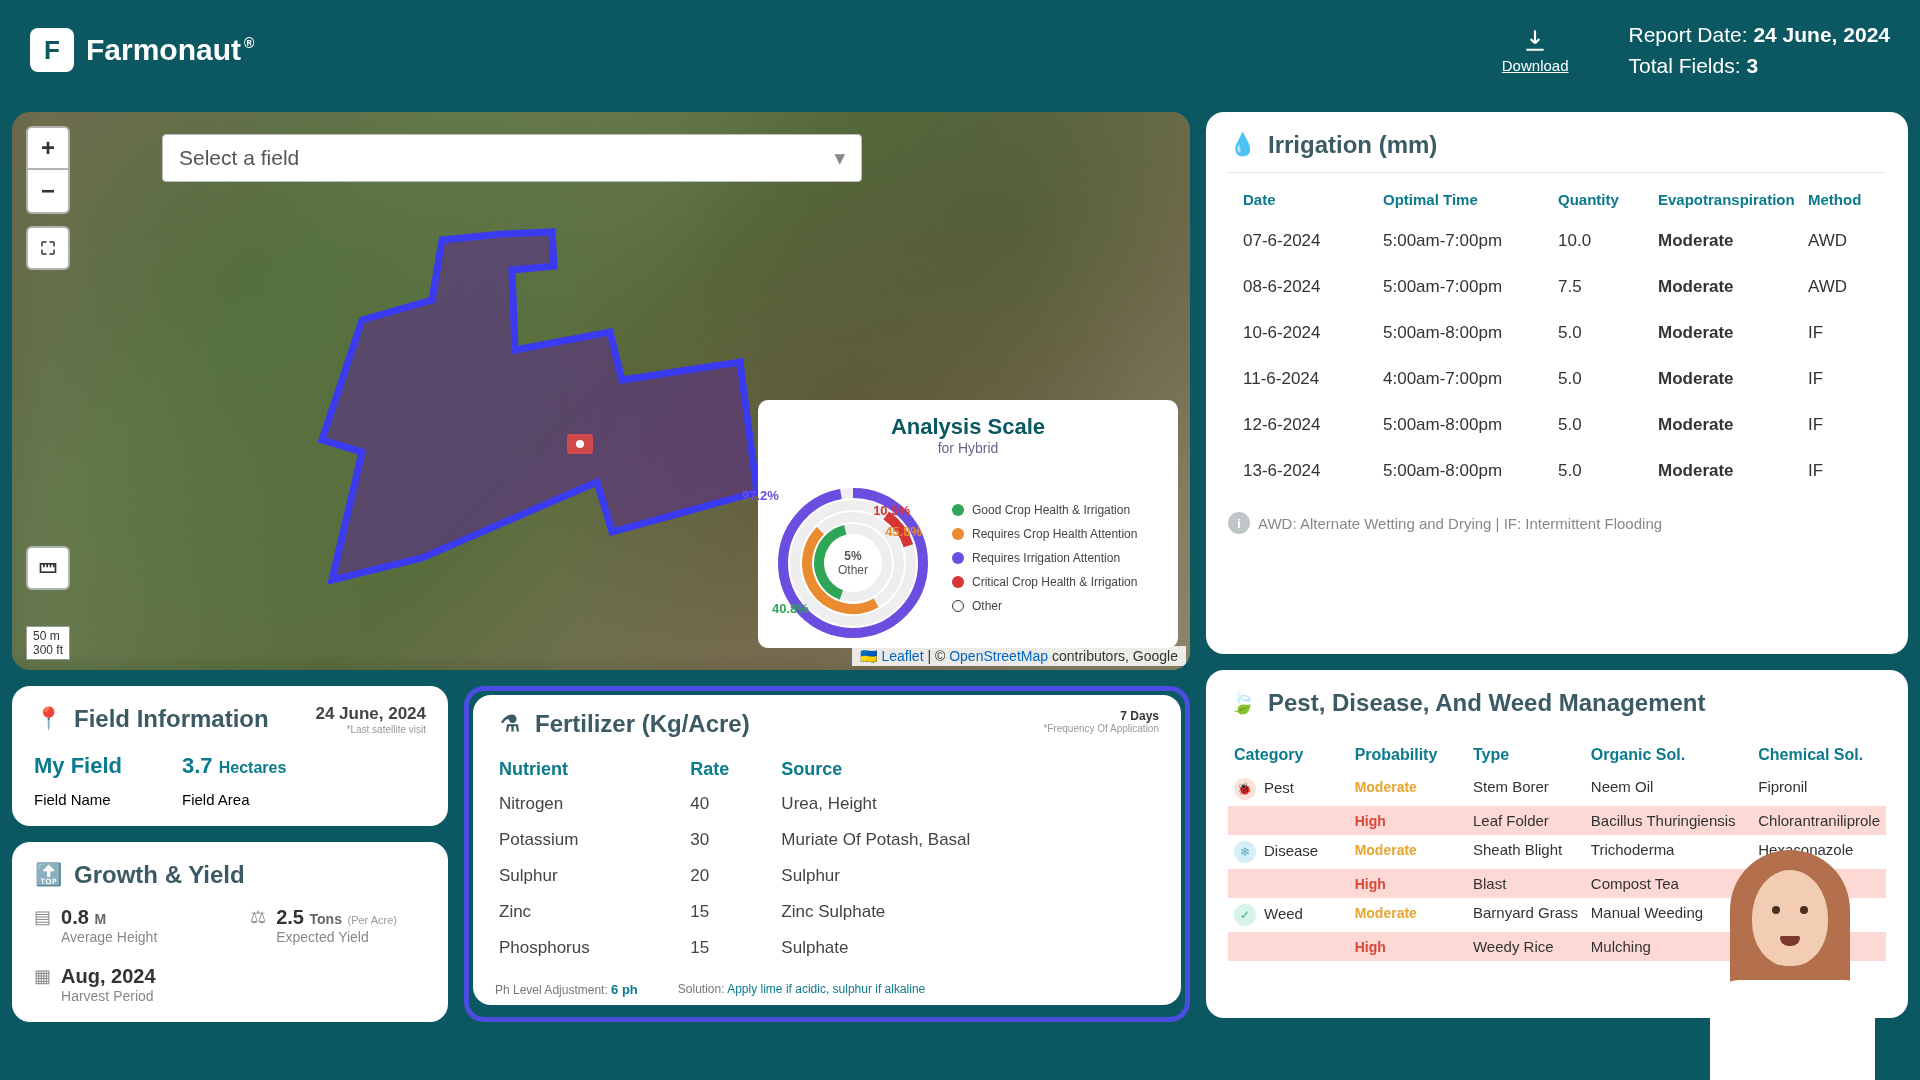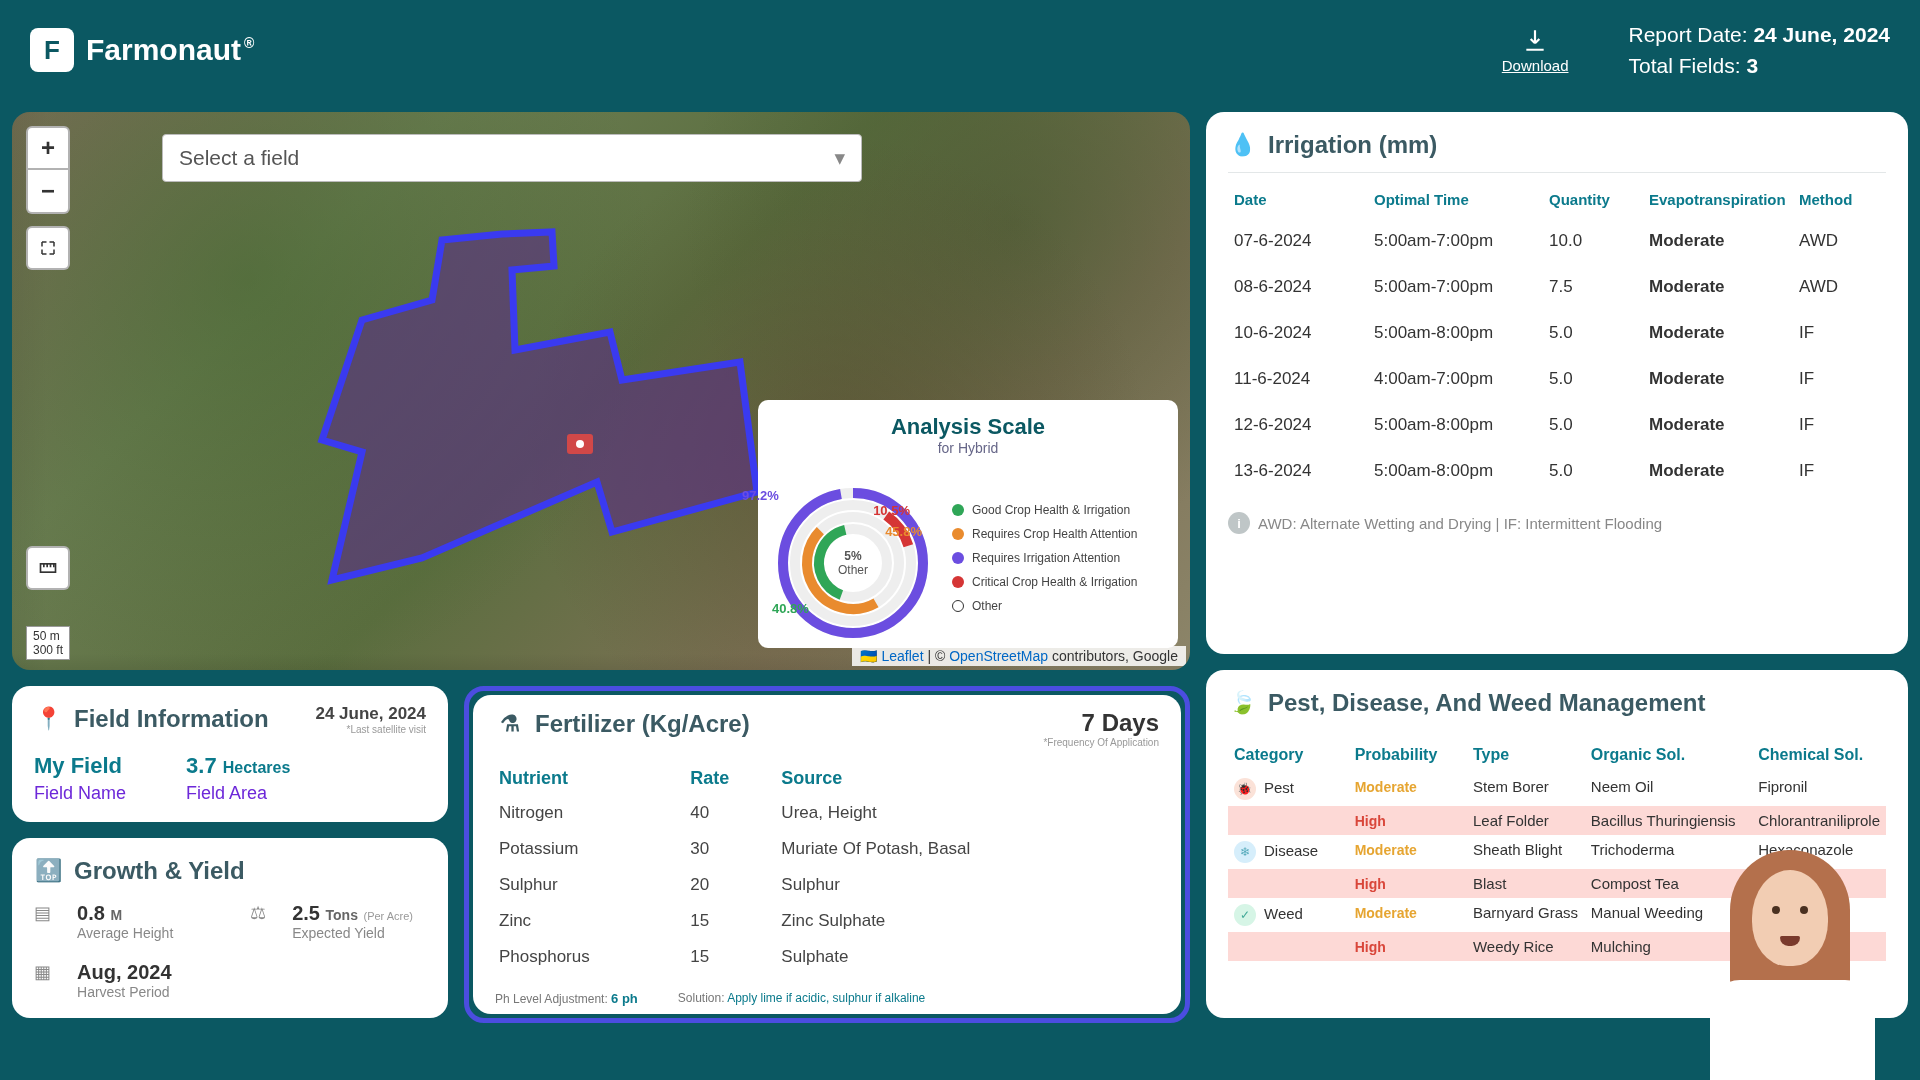--- a/index.html
+++ b/index.html
@@ -56,50 +56,50 @@
 .map-attrib a{color:#0067c5;}
 
 
 .field-info .hdr{display:flex;align-items:flex-start;justify-content:space-between;}
 .field-info .hdr .date{text-align:right;}
 .field-info .hdr .date .d{color:#444;font-size:17px;font-weight:600;}
 .field-info .hdr .date .s{color:#999;font-size:10px;}
 .field-info .stats{display:flex;gap:60px;margin-top:18px;}
 .stat .value{color:#0b7a8c;font-size:22px;font-weight:700;}
 .stat .value .unit{font-size:16px;font-weight:600;}
-.stat .label{color:#6d28d9;font-size:18px;margin-top:4px;}
+.stat .label{color:#000000;font-size:15px;margin-top:12px;}
 
 
 .growth .grid{display:grid;grid-template-columns:1fr 1fr;gap:20px 40px;margin-top:16px;}
 .gs{display:flex;gap:10px;}
 .gs .gi{color:#8a8a8a;font-size:18px;}
-.gs .gv{display:flex;flex-direction:column;margin-left:16px;}
+.gs .gv{display:flex;flex-direction:column;}
 .gs .gv .v{color:#333;font-size:20px;font-weight:700;}
 .gs .gv .v .u{font-size:14px;color:#666;font-weight:600;}
 .gs .gv .v .pa{font-size:11px;color:#999;font-weight:400;}
 .gs .gv .l{color:#888;font-size:14px;}
 
 
 .fert-wrap{border:5px solid #4b4de0;border-radius:20px;padding:4px;}
 .fert.card{padding:14px 22px 8px;}
 .fert .hdr{display:flex;justify-content:space-between;align-items:flex-start;}
 .fert .freq{text-align:right;}
-.fert .freq .d{color:#333;font-size:24px;font-weight:600;}
+.fert .freq .d{color:#333;font-size:12px;font-weight:600;}
 .fert .freq .s{color:#999;font-size:10px;}
 .fert table{width:100%;margin-top:14px;border-collapse:collapse;}
 .fert th{text-align:left;color:#0b7a8c;font-size:18px;font-weight:700;padding:6px 4px;}
 .fert td{padding:8px 4px;font-size:17px;color:#444;}
 .fert .ph-row{display:flex;gap:40px;font-size:12px;color:#777;margin-top:10px;padding-top:6px;}
 .fert .ph-row b{color:#0b7a8c;font-weight:700;font-size:13px;}
 .fert .ph-row .sol{color:#0b7a8c;font-size:12px;}
 
 
 .irri.card{height:542px;}
 .irri .hr{height:1px;background:#e3e7e8;margin:12px 0 8px;}
-.irri table{width:100%;border-collapse:collapse;}
+.irri table{width:100%;border-collapse:collapse;margin-left:9px;}
 .irri th{text-align:left;color:#0b7a8c;font-size:15px;font-weight:700;padding:10px 6px;}
 .irri td{padding:13px 6px;font-size:17px;color:#333;}
 .irri tr.high td{background:#fdd9d6;border-radius:8px;}
 .evap-mod{color:#e6a531;font-weight:600;}
 .evap-high{color:#d9463a;font-weight:600;}
 .irri .foot{display:flex;align-items:center;gap:8px;color:#888;font-size:15px;margin-top:18px;}
 .irri .foot .info-ico{width:22px;height:22px;border-radius:50%;background:#bfc6c7;color:#fff;display:inline-flex;align-items:center;justify-content:center;font-size:13px;font-weight:bold;}
 
 
 .pest.card{height:348px;}

